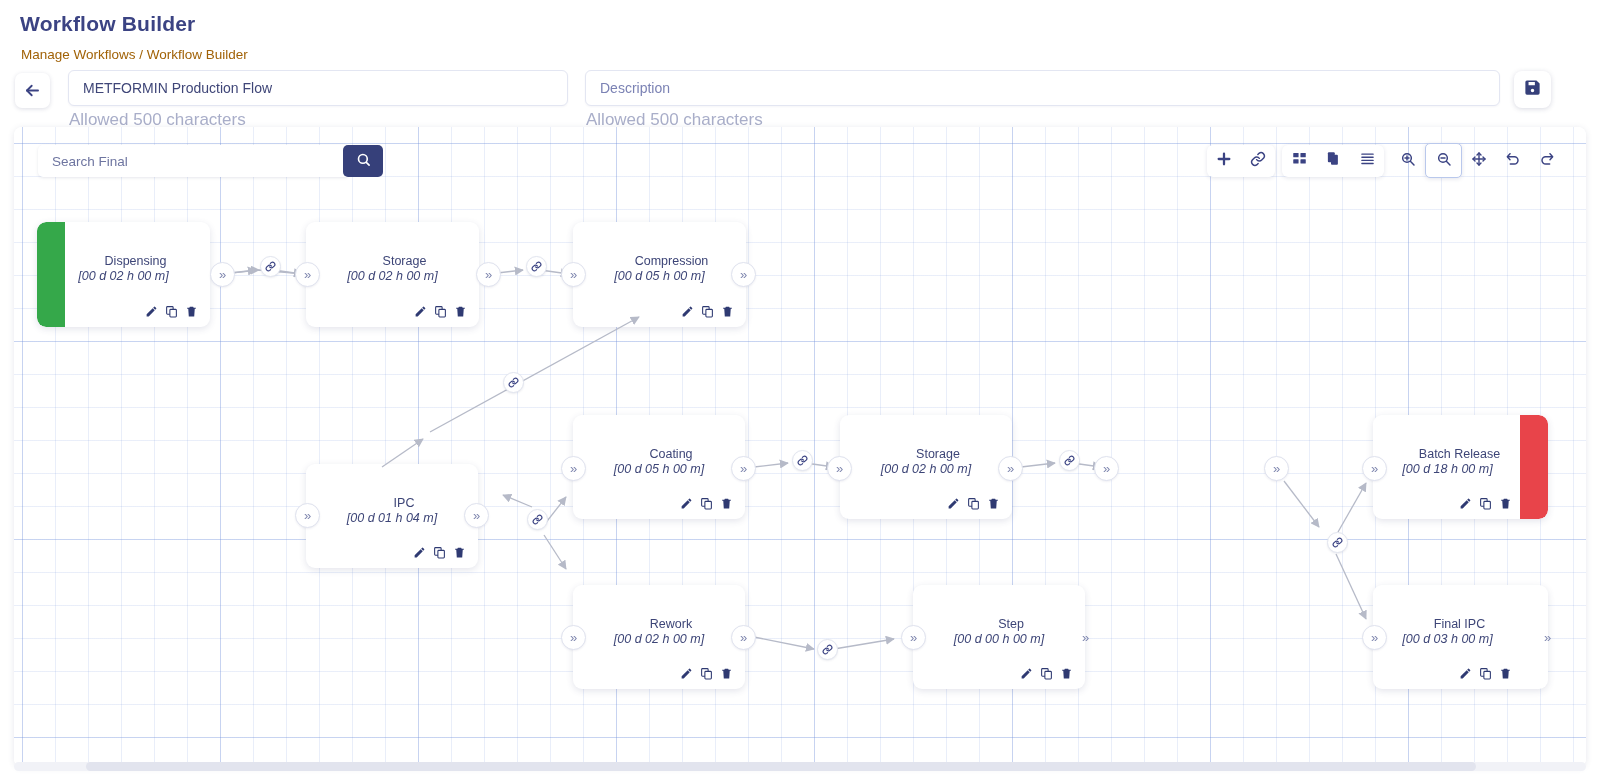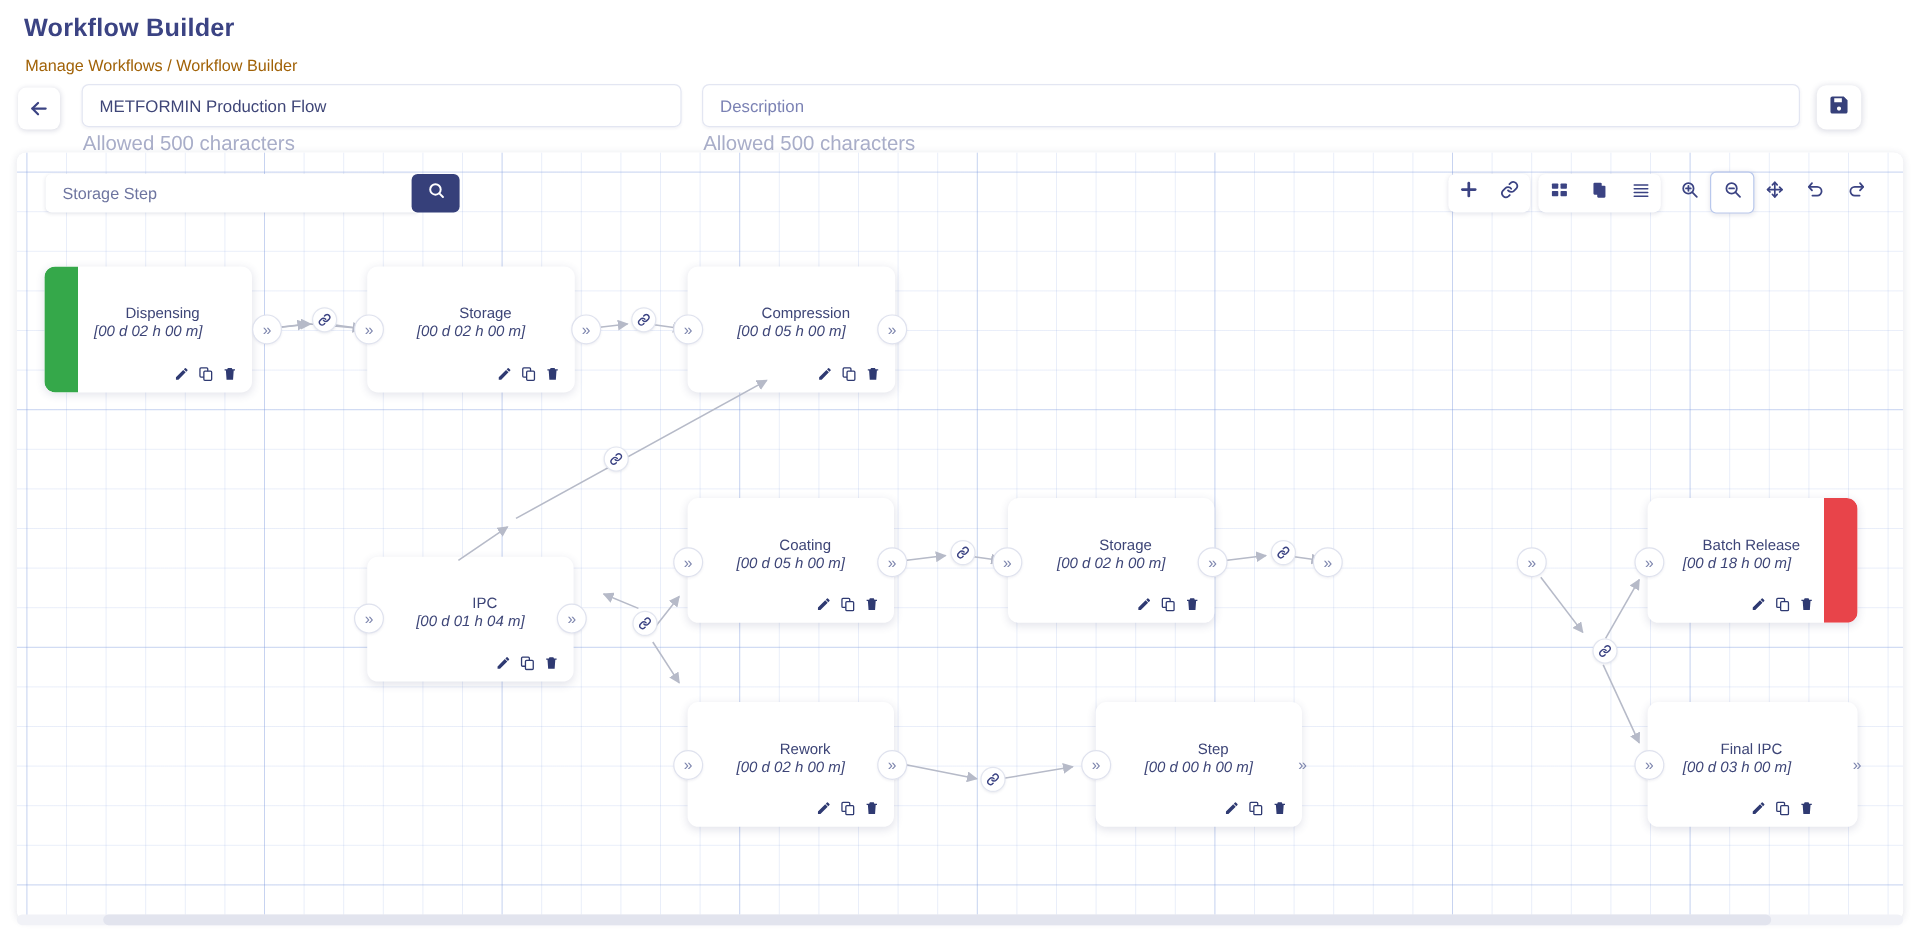--- a/index.html
+++ b/index.html
@@ -237,21 +237,21 @@
         <path d="M 1324 405 L 1352 356" marker-end="url(#ah)"></path>
         <path d="M 1322 427 L 1352 492" marker-end="url(#ah)"></path>
 
         <path d="M 740 510 L 800 522" marker-end="url(#ah)"></path>
         <path d="M 820 522 L 880 512" marker-end="url(#ah)"></path>
       </g>
     </svg>
 
     <div class="search-box">
       <div class="search-input">
-        <span>Storage Step</span>
+        <span>Search Final</span>
       </div>
       <div class="search-go">
         <span>
           <svg width="15" height="15" viewBox="0 0 24 24" fill="none" stroke="#fff" stroke-width="2.6" stroke-linecap="round">
             <circle cx="11" cy="11" r="7"></circle>
               <line x1="16.5" y1="16.5" x2="21" y2="21"></line>
           </svg>
         </span>
       </div>
     </div>

